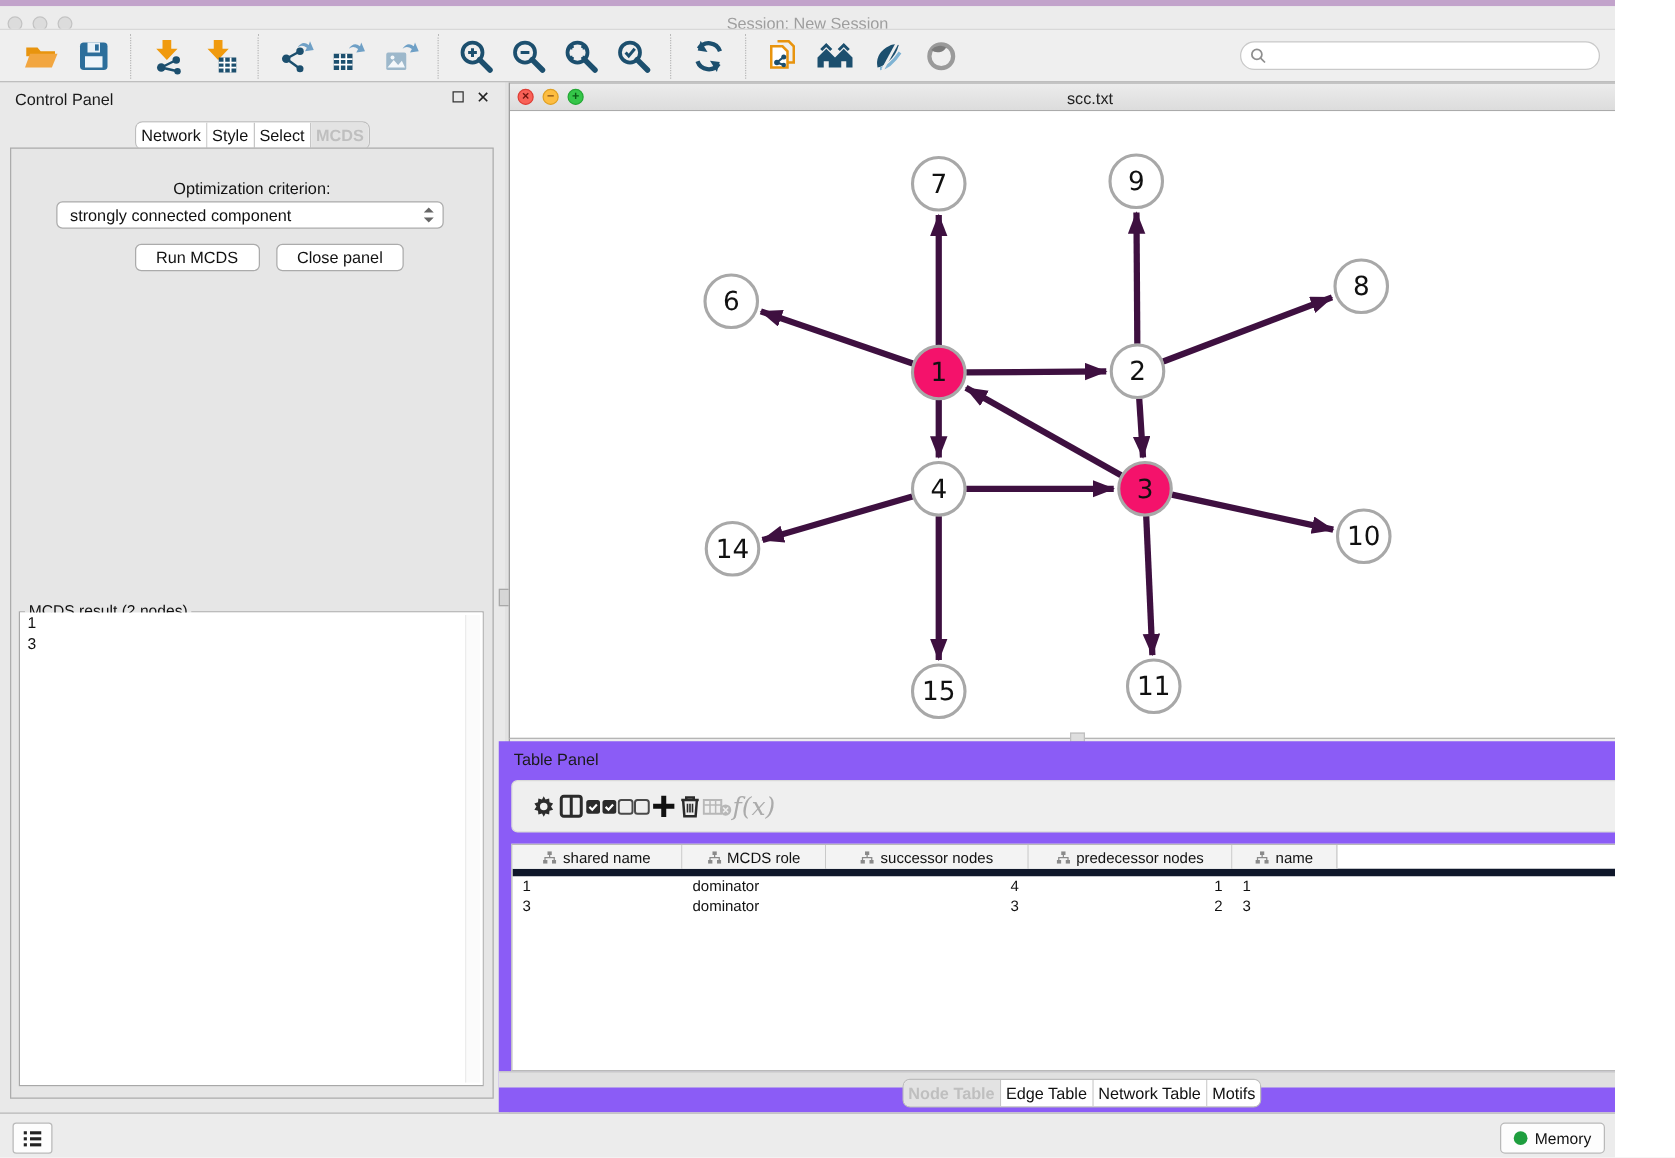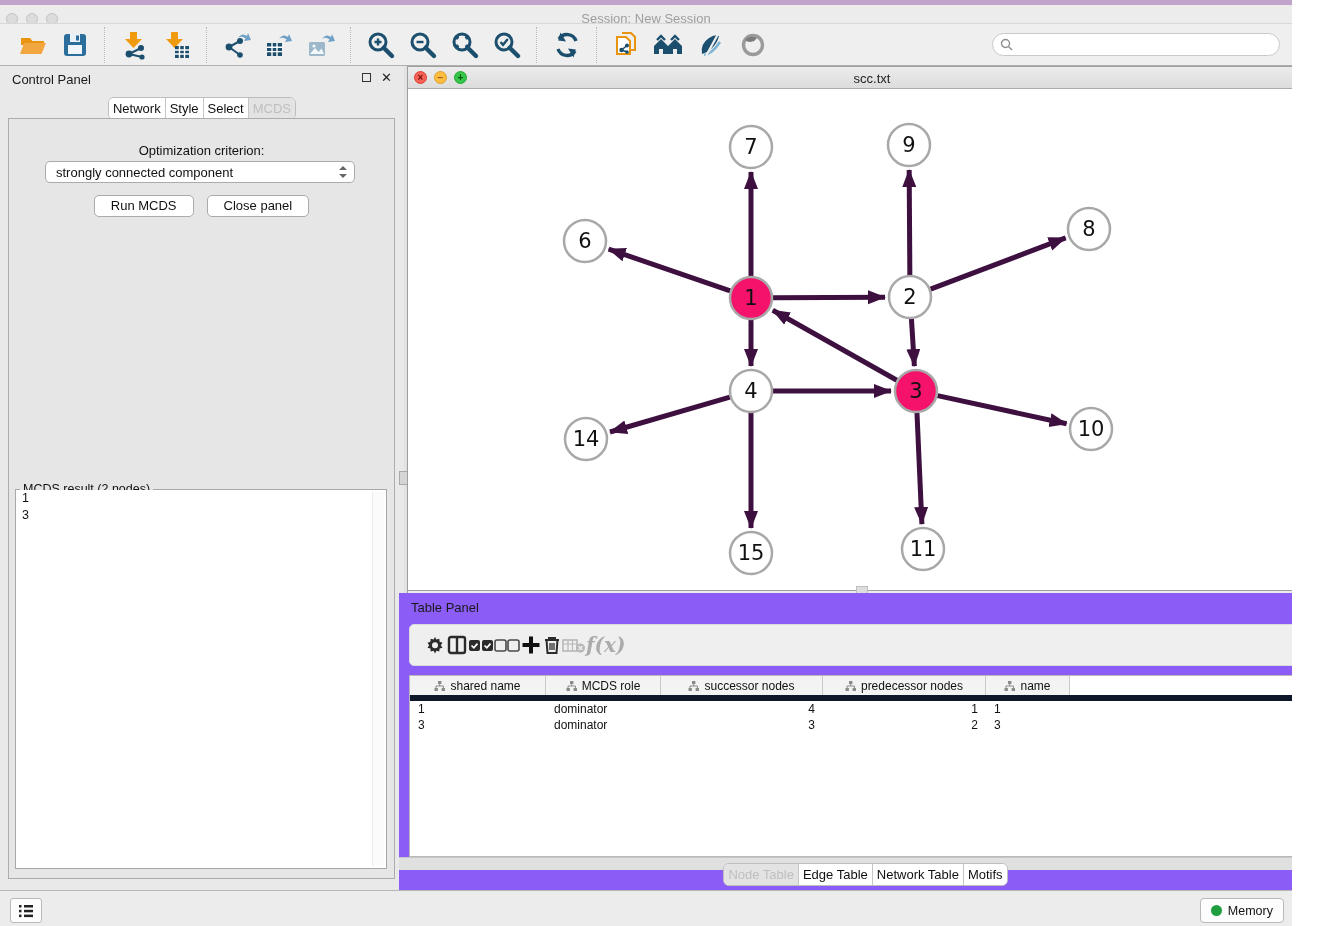--- a/index.html
+++ b/index.html
@@ -23,27 +23,27 @@
   
   .control-panel{position:absolute;left:0;top:66px;width:404px;height:824px;background:#E9E9E9;}
   .panel-title{position:absolute;left:12px;top:6px;font-size:13px;color:#1a1a1a;}
   .panel-winbtns{position:absolute;right:12px;top:7px;display:flex;gap:10px;align-items:center;}
   .float-glyph{width:9px;height:9px;border:1.5px solid #333;box-sizing:border-box;display:inline-block;}
   .close-glyph{font-size:13px;font-weight:bold;color:#222;line-height:9px;}
   .tabs-row{position:absolute;top:31px;left:0;width:100%;display:flex;justify-content:center;}
   .tabgroup{display:flex;border:1px solid #BDBDBD;border-radius:6px;overflow:hidden;background:#fff;}
   .tabgroup .tab{padding:3px 4px;font-size:13px;color:#111;background:#fff;border-right:1px solid #C6C6C6;line-height:15px;}
   .tabgroup .tab:last-child{border-right:none;}
-  .tabgroup .tab.active{background:#E3E3E3;color:#BFBFBF;}
+  .tabgroup .tab.active{background:#E3E3E3;color:#BFBFBF;font-weight:bold;}
   .cp-inner{position:absolute;left:8px;top:52px;width:387px;height:761px;background:#E6E6E6;border:1px solid #ACACAC;box-sizing:border-box;}
   .opt-label{position:absolute;left:0;top:24px;width:100%;text-align:center;font-size:13px;color:#111;}
   .combo{position:absolute;left:36px;top:42px;width:310px;height:22px;background:#fff;border:1px solid #ABABAB;border-radius:5px;
     font-size:13px;color:#111;display:flex;align-items:center;padding-left:10px;box-sizing:border-box;}
   .combo .chev{margin-left:auto;margin-right:6px;}
-  .btn-row{position:absolute;left:0;top:76px;width:100%;display:flex;justify-content:center;gap:13px;align-items:flex-end;}
+  .btn-row{position:absolute;left:14px;top:76px;width:100%;display:flex;justify-content:center;gap:13px;align-items:flex-end;}
   .aq-btn{background:#fff;border:1px solid #ABABAB;border-radius:5px;font-size:13px;color:#111;padding:2px 16px;line-height:16px;}
   .mcds-fieldset{position:absolute;left:6px;top:370px;width:370px;height:378px;border:1px solid #A8A8A8;background:#fff;}
   .mcds-legend{position:absolute;left:4px;top:-8px;background:#E6E6E6;padding:0 3px;font-size:12.5px;color:#111;}
   .result-box{position:absolute;left:0;top:0;right:0;bottom:0;background:#fff;overflow:hidden;}
   .result-box .line{font-size:12.5px;color:#111;padding-left:6px;line-height:17px;}
   .scrolltrack{position:absolute;right:2px;top:2px;bottom:2px;width:11px;background:#FBFBFB;border-left:1px solid #ECECEC;}
   
   .v-divider{position:absolute;left:404px;top:66px;width:3px;height:824px;background:#E2E2E2;border-right:1px solid #9F9F9F;}
   .v-handle{position:absolute;left:399px;top:471px;width:9px;height:14px;background:#D6D6D6;border:1px solid #A9A9A9;box-sizing:border-box;}
   .h-handle{position:absolute;left:856px;top:586px;width:12px;height:8px;background:#DEDEDE;border:1px solid #BFBFBF;box-sizing:border-box;}
@@ -54,21 +54,21 @@
   .tl{width:13px;height:13px;border-radius:50%;box-sizing:border-box;display:flex;align-items:center;justify-content:center;
       font-size:10px;font-weight:bold;line-height:11px;}
   .tl.red{background:#F96157;border:1px solid #DE3E36;color:#71150F;}
   .tl.yellow{background:#FDBD41;border:1px solid #DFA023;color:#90591B;}
   .tl.green{background:#35C649;border:1px solid #24A835;color:#0A5C16;}
   .net-title{position:absolute;left:0;top:4px;width:100%;text-align:center;font-size:13px;color:#222;}
   .net-canvas{position:absolute;left:0;top:22px;width:928px;height:501px;background:#fff;}
   
   .table-panel{position:absolute;left:399px;top:593px;width:933px;height:297px;background:#8b5cf6;}
   .tp-toolbar{position:absolute;left:10px;top:31px;width:913px;height:42px;background:#EFEFEF;border:1px solid #DADADA;border-radius:5px;
-    display:flex;align-items:center;box-sizing:border-box;padding-left:14px;font-weight:bold;}
+    display:flex;align-items:center;box-sizing:border-box;padding-left:14px;}
   .tp-ic{display:flex;align-items:center;justify-content:center;}
   .fx-label{font-size:20px;color:#ABABAB;font-family:"DejaVu Serif","Liberation Serif",serif;font-style:italic;}
   .tp-table{position:absolute;left:10px;top:82px;width:913px;height:182px;background:#fff;border:1px solid #B9B9B9;box-sizing:border-box;overflow:hidden;}
   .thead{display:flex;height:19px;border-bottom:6px solid #0f172a;}
   .th{display:flex;align-items:center;justify-content:center;gap:5px;font-size:12px;color:#111;background:#F3F3F3;
       border-right:1px solid #C9C9C9;box-sizing:border-box;}
   .trow{display:flex;height:16px;}
   .td{font-size:12px;color:#111;box-sizing:border-box;padding:1px 8px 0 8px;white-space:nowrap;overflow:hidden;}
   .tp-tabs-strip{position:absolute;left:0;top:264px;width:100%;height:12px;background:#E0E0E0;border-top:1px solid #C6C6C6;}
   .tp-tabs{position:absolute;left:0;top:270px;width:100%;display:flex;justify-content:center;align-items:center;}

